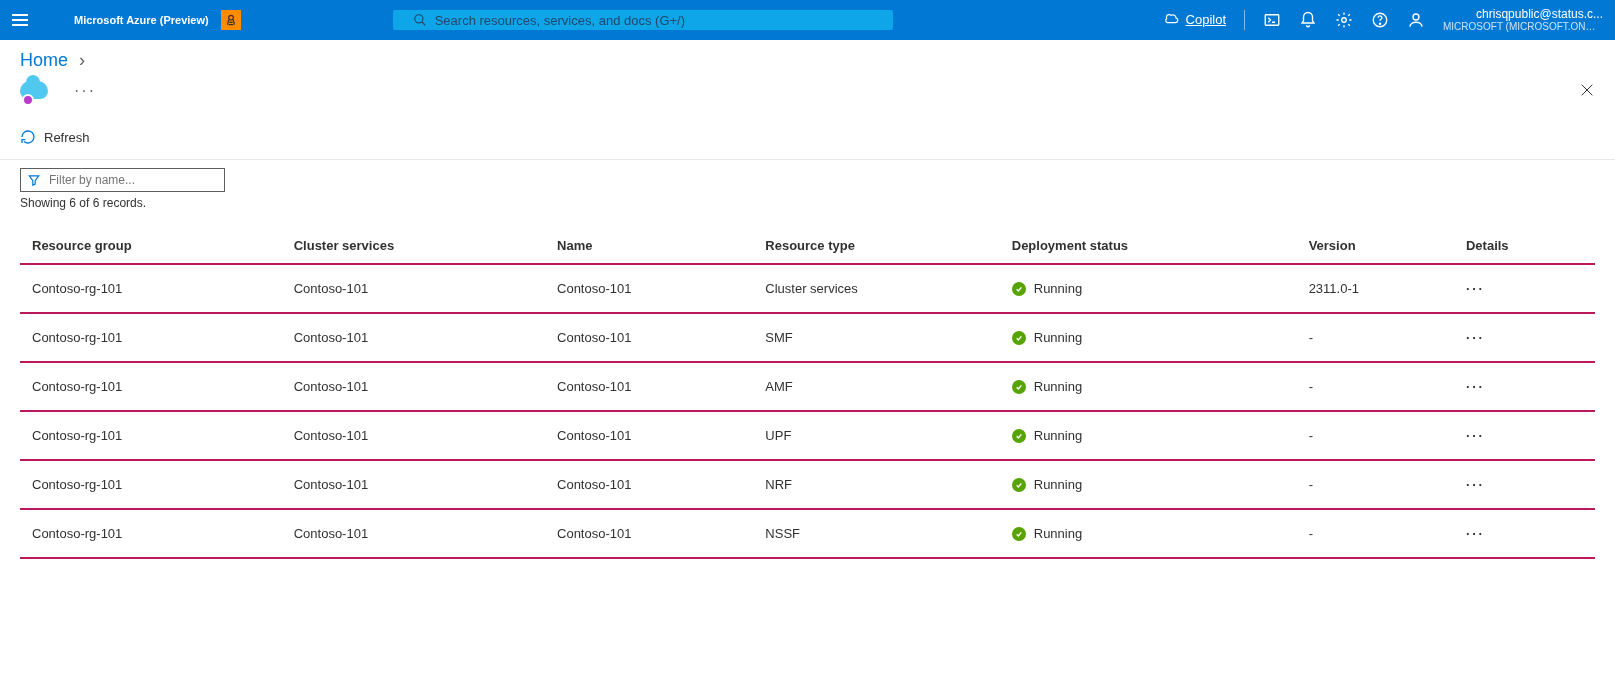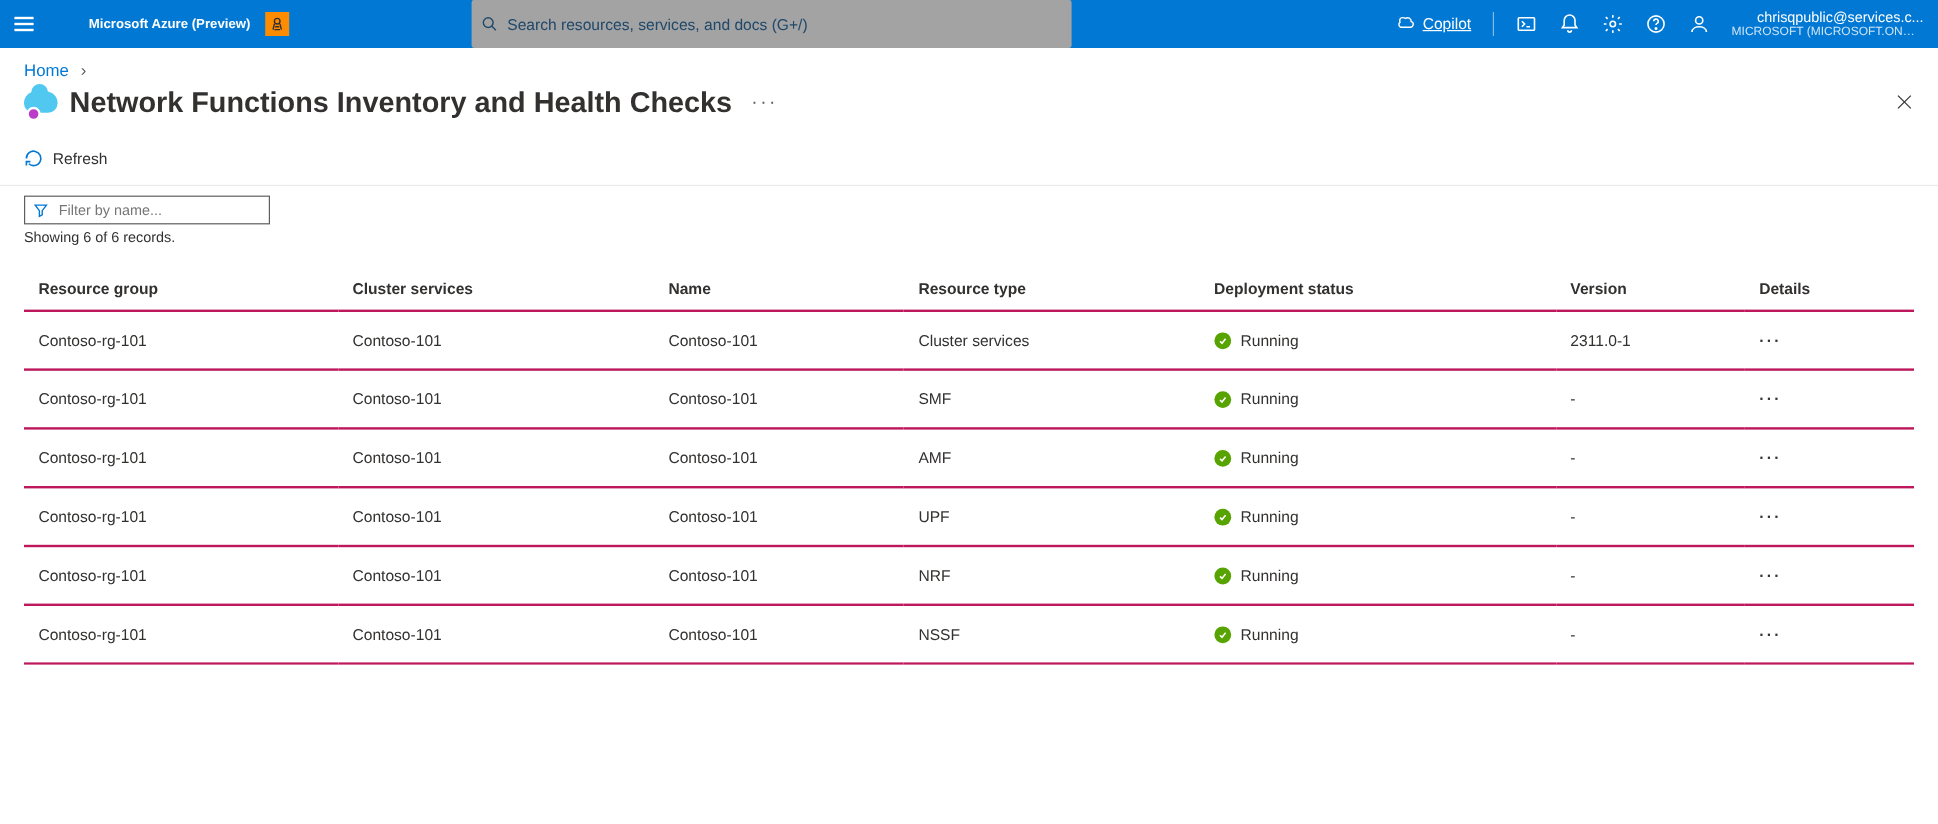--- a/index.html
+++ b/index.html
@@ -4,32 +4,32 @@
 <style>
   * { box-sizing: border-box; }
   body { margin:0; font-family: "Segoe UI", Arial, sans-serif; font-size:13px; color:#323130; background:#fff; width:1615px; }
   
   .topbar { display:flex; align-items:center; height:40px; background:#0078d4; color:#fff; padding:0 12px; gap:12px; }
   .hamburger { width:20px; height:20px; display:flex; flex-direction:column; justify-content:center; gap:3px; cursor:pointer;}
   .hamburger span { height:2px; background:#fff; width:16px;}
   .brand { font-weight:600; font-size:11px; white-space:nowrap; margin-left:30px;}
   .preview-badge { width:20px; height:20px; background:#ff8c00; display:flex; align-items:center; justify-content:center;}
   .search-wrap { flex:0 0 auto; margin-left:140px;}
-  .search-box { display:flex; align-items:center; width:500px; height:40px; background:#a3a3a3; border-radius:2px; padding:0 8px; color:#003a6b;}
+  .search-box { display:flex; align-items:center; width:500px; height:20px; background:#0ea5e9; border-radius:2px; padding:0 20px; color:#003a6b;}
   .search-box svg { margin-right:6px; flex-shrink:0;}
   .search-box input { flex:1; border:none; background:transparent; outline:none; font-size:13px; color:#003a6b;}
   .search-box input::placeholder { color:#20486a; }
   .top-right { margin-left:auto; display:flex; align-items:center; gap:18px;}
   .copilot { display:flex; align-items:center; gap:6px; cursor:pointer;text-decoration:underline;}
   .vsep { width:1px; height:20px; background:rgba(255,255,255,0.5);}
   .ticon { cursor:pointer; display:flex; align-items:center;}
   .account { display:flex; flex-direction:column; align-items:flex-end; font-size:12px; line-height:1.2; max-width:160px; overflow:hidden;}
   .account .dir { font-size:10px; color:#cce4f7; white-space:nowrap; overflow:hidden; text-overflow:ellipsis; max-width:160px;}
   
-  .crumbs { padding:10px 20px 0 20px; font-size:14px;}
+  .crumbs { padding:10px 20px 0 20px; font-size:18px;}
   .crumbs a { color:#0078d4; text-decoration:none; cursor:pointer;}
   .crumbs .sep { margin:0 6px; color:#605e5c;}
   
   .page-head { display:flex; align-items:center; padding:6px 20px 18px 20px; }
   .svc-icon { width:28px; height:28px; margin-right:10px; position:relative;}
   .svc-icon .cloud { width:28px; height:18px; background:#50c8ef; border-radius:10px 10px 8px 8px; position:absolute; top:4px; left:0;}
   .svc-icon .cloud::before { content:""; position:absolute; width:14px; height:14px; background:#50c8ef; border-radius:50%; top:-6px; left:6px;}
   .svc-icon .dot { position:absolute; width:12px; height:12px; border-radius:50%; background:#b93dc7; border:2px solid #fff; bottom:-1px; left:2px;}
   .page-title { font-size:24px; font-weight:600; color:#323130;}
   .ellipsis-btn { margin-left:16px; color:#605e5c; cursor:pointer; font-size:16px; letter-spacing:2px;}
@@ -110,37 +110,36 @@
           <circle cx="12" cy="17" r="0.8" fill="#fff"></circle>
         </svg>
     </div>
     <div class="ticon">
       <svg width="18" height="18" viewBox="0 0 24 24" fill="none" stroke="#fff" stroke-width="1.8">
           <circle cx="12" cy="8" r="4"></circle>
           <path d="M4 21c0-4 4-6 8-6s8 2 8 6"></path>
         </svg>
     </div>
     <div class="account">
-      <span>chrisqpublic@services.c...</span>
+      <span>chrisqpublic@status.c...</span>
       <span class="dir">MICROSOFT (MICROSOFT.ONMI...</span>
     </div>
   </div>
 </div>
 
 <div class="crumbs">
   <a>Home</a>
   <span class="sep">›</span>
 </div>
 
 <div class="page-head">
   <div class="svc-icon">
     <div class="cloud"></div>
       <div class="dot"></div>
   </div>
-  <div class="page-title">Network Functions Inventory and Health Checks</div>
   <div class="ellipsis-btn">···</div>
   <div class="close-btn">
     <svg width="16" height="16" viewBox="0 0 24 24" fill="none" stroke="#323130" stroke-width="1.5">
         <line x1="4" y1="4" x2="20" y2="20"></line>
         <line x1="20" y1="4" x2="4" y2="20"></line>
       </svg>
   </div>
 </div>
 
 <div class="cmdbar">

